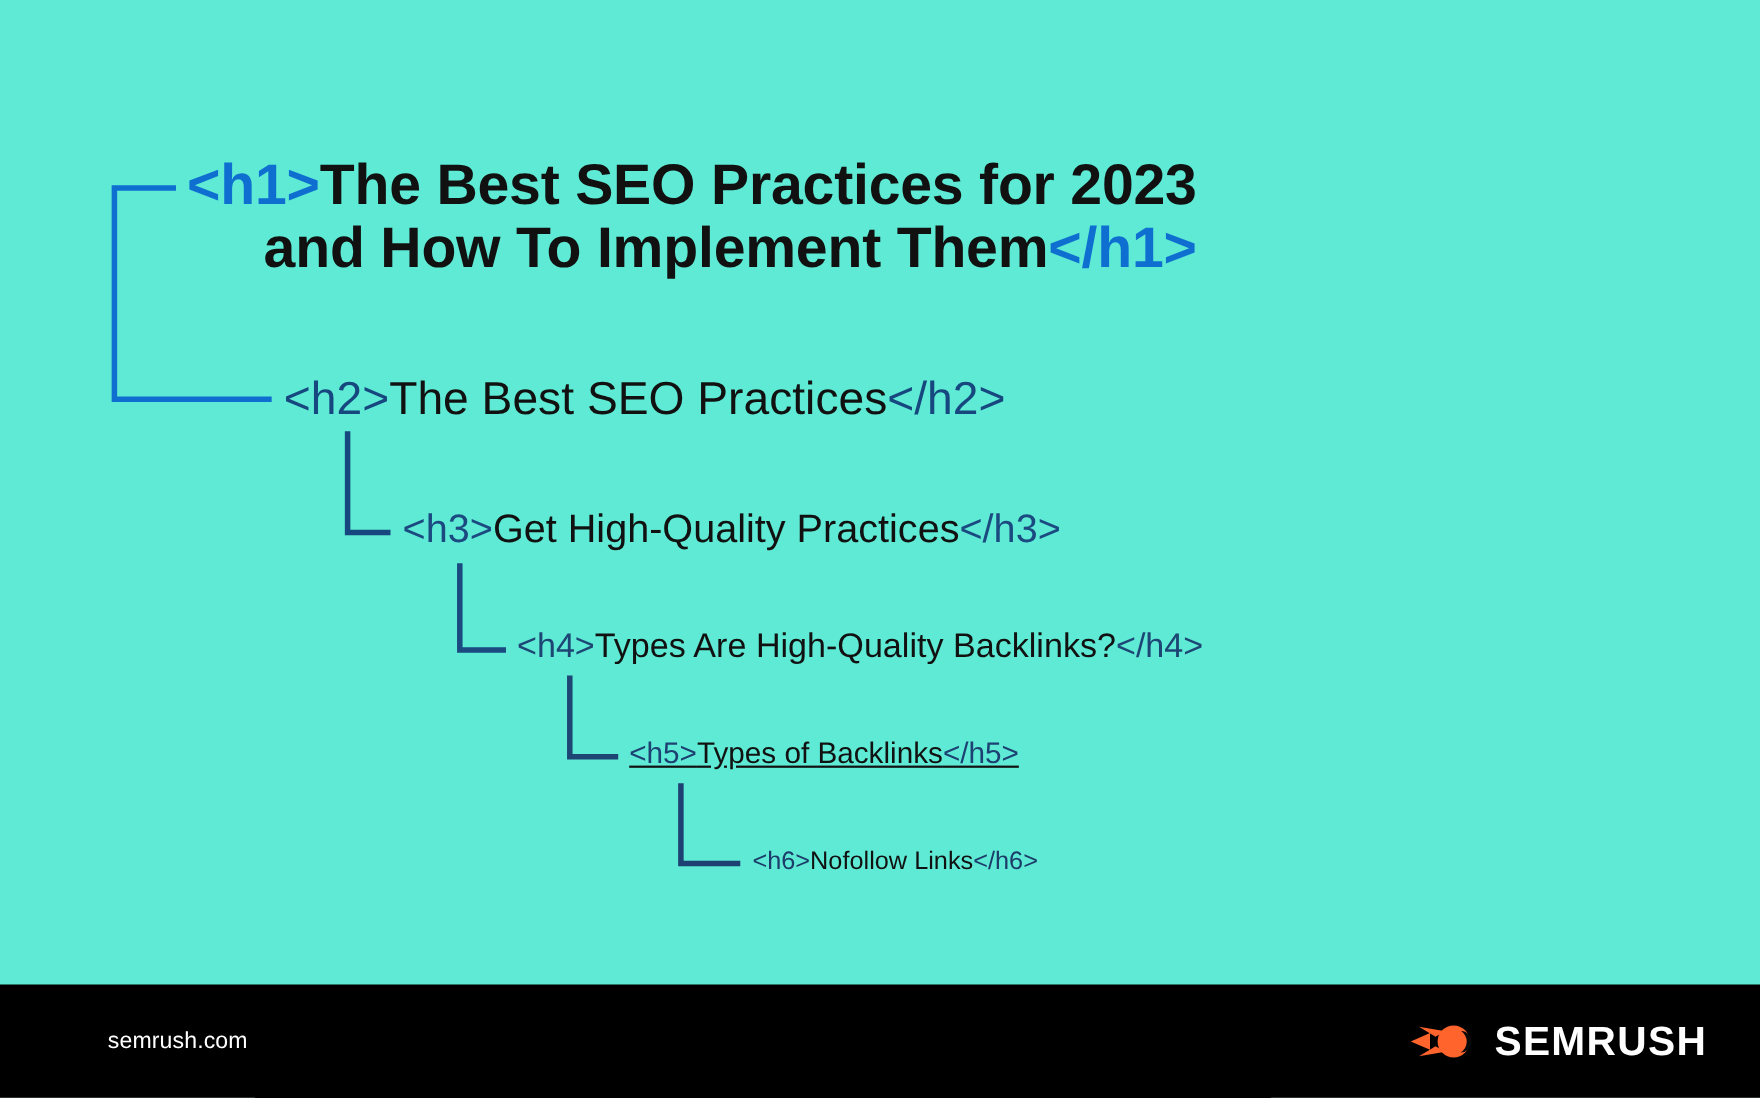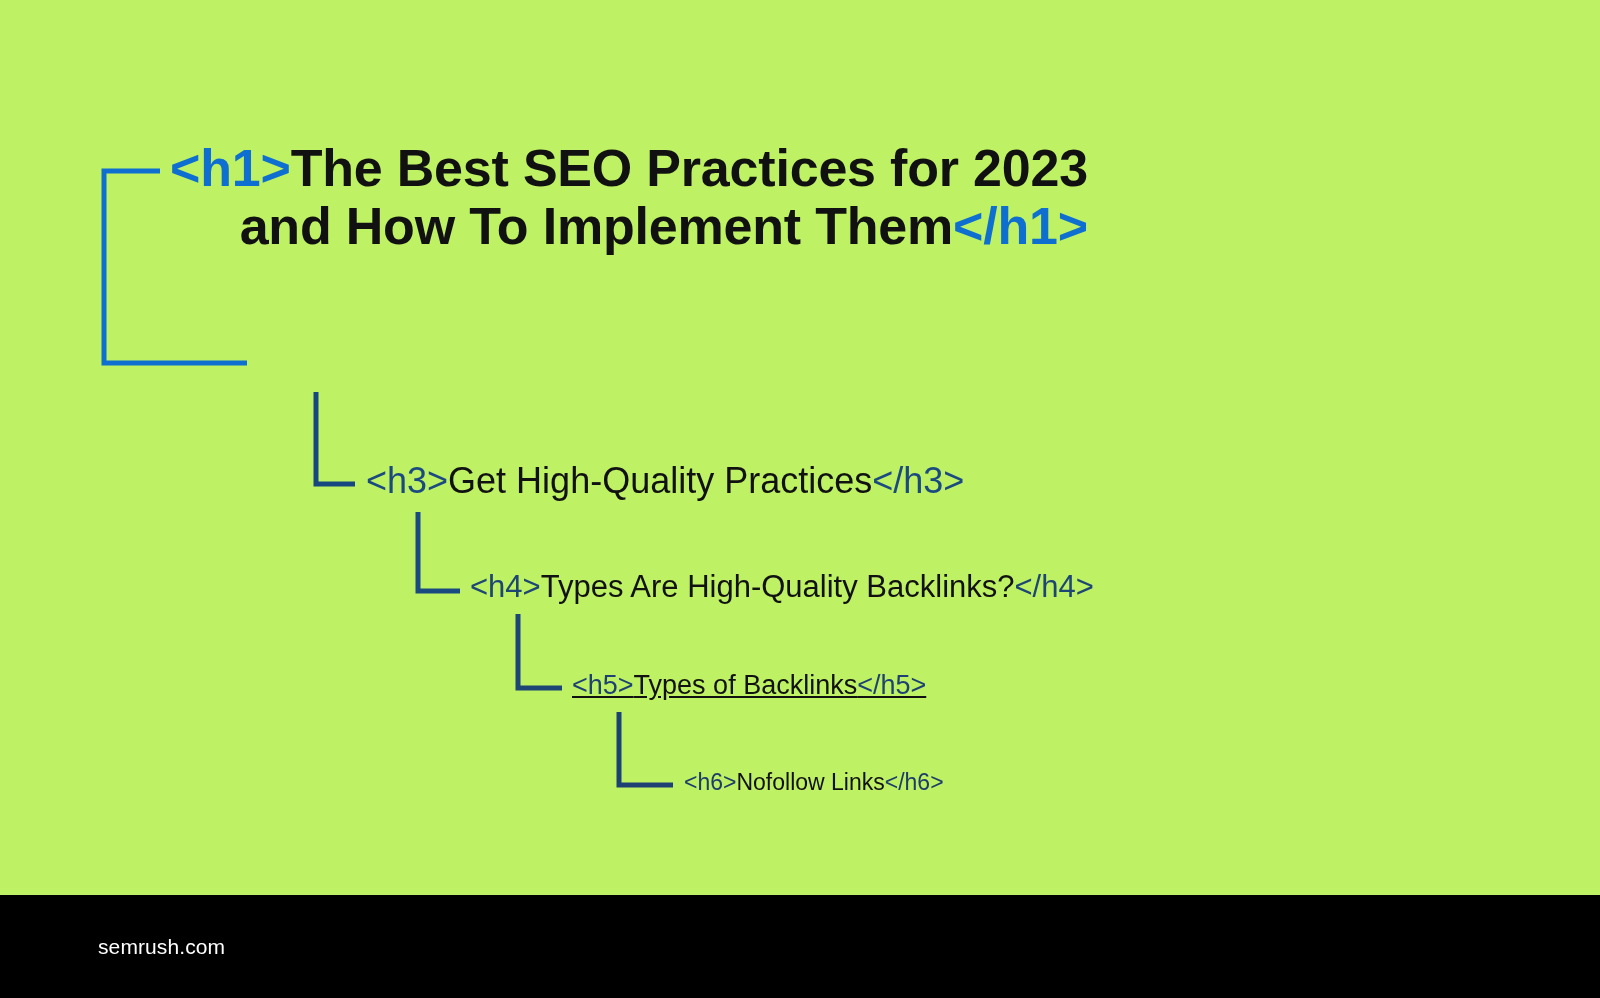--- a/index.html
+++ b/index.html
@@ -11,21 +11,21 @@
     height: 998px;
     background: #ffffff;
     font-family: "Liberation Sans", sans-serif;
     overflow: hidden;
   }
 
   #infographic {
     position: relative;
     width: 1600px;
     height: 964px;
-    background: #bef264;
+    background: #5eead4;
   }
 
   
   #diagram {
     position: absolute;
     left: 0;
     top: 0;
     width: 1600px;
     height: 895px;
   }
@@ -162,20 +162,23 @@
       <path d="M 619 712 L 619 785 L 673 785" fill="none" stroke="#1d4172" stroke-width="5"></path>
     </svg>
 
     <div class="heading-row lvl-h1">
       <span class="tag">&lt;h1&gt;</span><span class="title-text">The Best SEO Practices for 2023</span>
       <span class="line2">
         <span class="title-text">and How To Implement Them</span><span class="tag">&lt;/h1&gt;</span>
       </span>
     </div>
 
+    <div class="heading-row lvl-h2">
+      <span class="tag">&lt;h2&gt;</span><span class="title-text">The Best SEO Practices</span><span class="tag">&lt;/h2&gt;</span>
+    </div>
 
     <div class="heading-row lvl-h3">
       <span class="tag">&lt;h3&gt;</span><span class="title-text">Get High-Quality Practices</span><span class="tag">&lt;/h3&gt;</span>
     </div>
 
     <div class="heading-row lvl-h4">
       <span class="tag">&lt;h4&gt;</span><span class="title-text">Types Are High-Quality Backlinks?</span><span class="tag">&lt;/h4&gt;</span>
     </div>
 
     <div class="heading-row lvl-h5">
@@ -184,15 +187,28 @@
 
     <div class="heading-row lvl-h6">
       <span class="tag">&lt;h6&gt;</span><span class="title-text">Nofollow Links</span><span class="tag">&lt;/h6&gt;</span>
     </div>
 
   </div>
 
   <div id="footer">
     <span id="footer-url">semrush.com</span>
 
+    <div id="logo">
+      <svg id="logo-mark" width="62" height="44" viewBox="0 0 62 44" xmlns="http://www.w3.org/2000/svg">
+
+        <path d="M1.5 21.8 L19 14.2 L19 29.4 Z" fill="#ff642d"></path>
+        <path d="M9 8.5 L33 12.6 L24 17.6 Z" fill="#ff642d"></path>
+        <path d="M9 35.2 L33 31.1 L24 26.1 Z" fill="#ff642d"></path>
+
+        <circle cx="40.5" cy="21.8" r="14.6" fill="#ff642d"></circle>
+
+        <path d="M47.2 12.2 a11.6 11.6 0 0 1 -0.4 19.6 a8.2 8.2 0 0 0 0.4 -19.6 Z" fill="#0a0a0a"></path>
+      </svg>
+      <span id="logo-word">SEMRUSH</span>
+    </div>
   </div>
 
 </div>
 
 </body></html>

